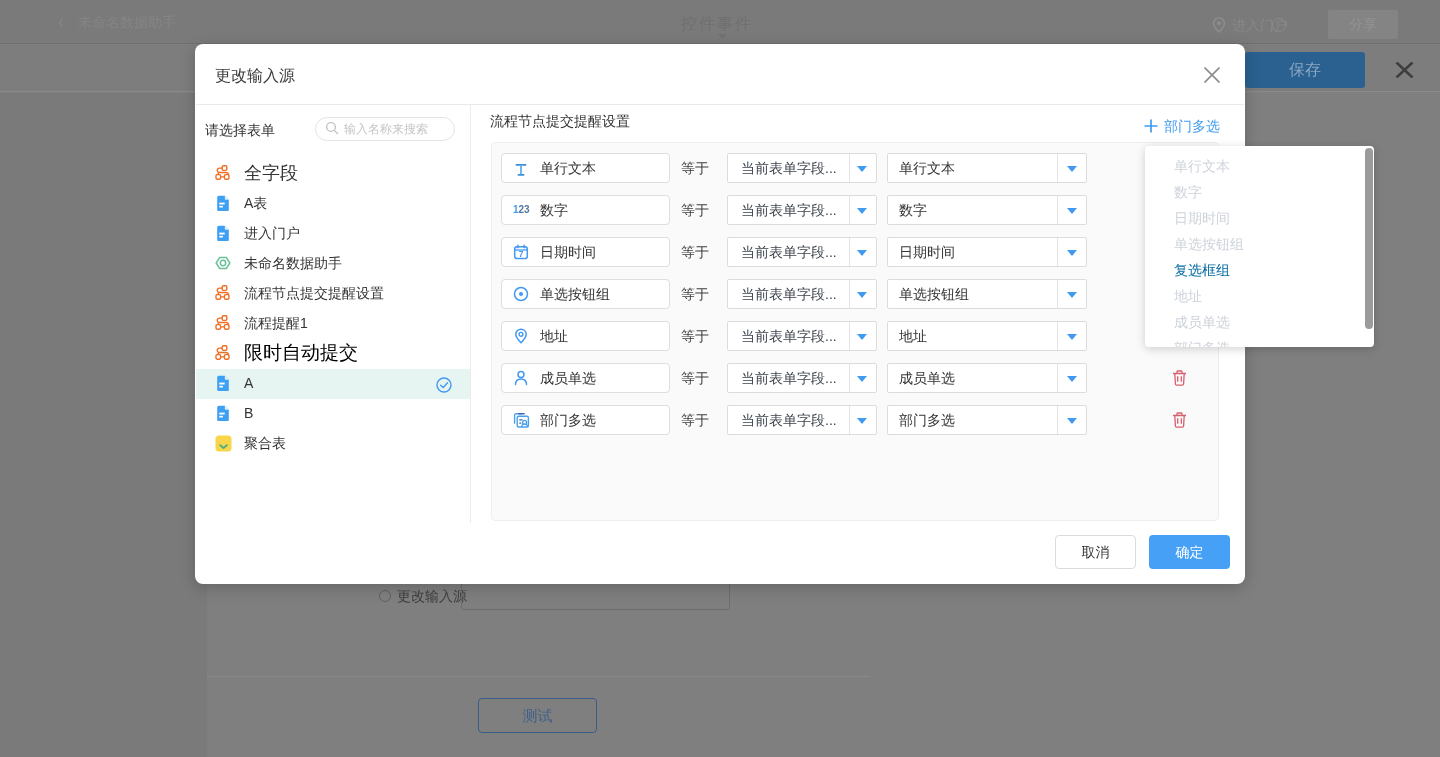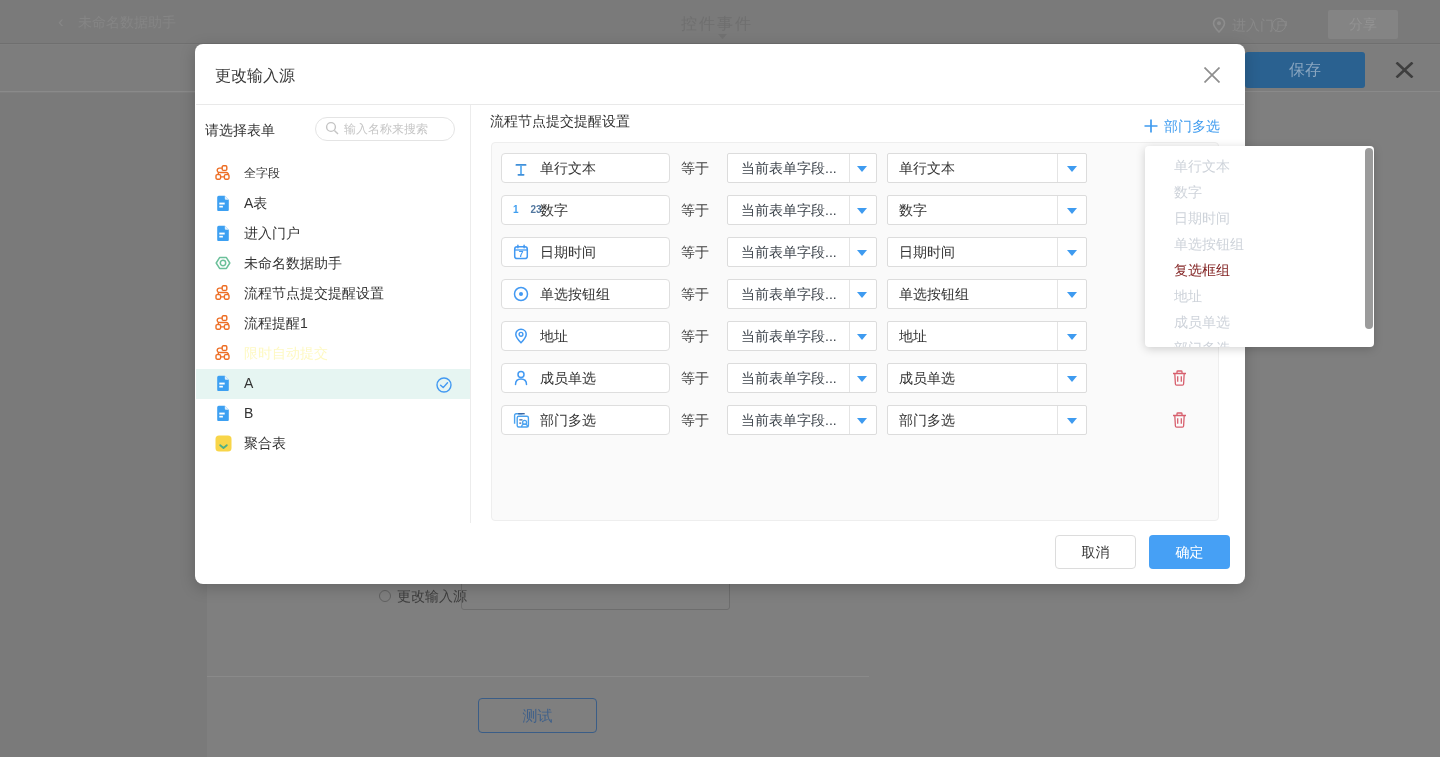--- a/index.html
+++ b/index.html
@@ -60,21 +60,21 @@
 
 <svg class="abs" style="left:215px;top:165px;" width="16" height="16" viewBox="0 0 16 16">
     <g fill="none" stroke="#ed6d23" stroke-width="1.4">
       <rect x="7.2" y="0.8" width="4.6" height="4.6" rx="1.1"></rect>
       <rect x="1.0" y="9.6" width="4.6" height="4.6" rx="1.1"></rect>
       <rect x="9.4" y="9.6" width="4.6" height="4.6" rx="1.1"></rect>
       <path d="M7.2 3.1 H4.4 a2.2 2.2 0 0 0 -2.2 2.2 v0 a2.2 2.2 0 0 0 2.2 2.2 h6.9 a2.2 2.2 0 0 1 2.2 2.2 v0"></path>
       <path d="M3.3 9.6 V7.5 M5.6 11.9 h3.8"></path>
     </g>
   </svg>
-<div class="abs" style="left:244px;top:158px;height:30px;line-height:30px;font-size:12px;color:#333;">全字段</div>
+<div class="abs" style="left:244px;top:158px;height:30px;line-height:30px;font-size:18px;color:#333;">全字段</div>
 <svg class="abs" style="left:215px;top:195px;" width="16" height="16" viewBox="0 0 16 16">
     <path d="M3.7 0.8 h6.1 l4.0 4.0 v9.9 a1.5 1.5 0 0 1 -1.5 1.5 h-8.6 a1.5 1.5 0 0 1 -1.5 -1.5 V2.3 a1.5 1.5 0 0 1 1.5 -1.5 Z" fill="#3da0f2"></path>
     <path d="M9.8 0.8 l4.0 4.0 h-3.0 a1.0 1.0 0 0 1 -1.0 -1.0 Z" fill="#fff" opacity="0.85"></path>
     <rect x="4.3" y="7.6" width="5.4" height="1.9" fill="#fff"></rect>
     <rect x="4.3" y="10.8" width="3.6" height="1.7" fill="#fff"></rect>
   </svg>
 <div class="abs" style="left:244px;top:188px;height:30px;line-height:30px;font-size:14px;color:#333;">A表</div>
 <svg class="abs" style="left:215px;top:225px;" width="16" height="16" viewBox="0 0 16 16">
     <path d="M3.7 0.8 h6.1 l4.0 4.0 v9.9 a1.5 1.5 0 0 1 -1.5 1.5 h-8.6 a1.5 1.5 0 0 1 -1.5 -1.5 V2.3 a1.5 1.5 0 0 1 1.5 -1.5 Z" fill="#3da0f2"></path>
     <path d="M9.8 0.8 l4.0 4.0 h-3.0 a1.0 1.0 0 0 1 -1.0 -1.0 Z" fill="#fff" opacity="0.85"></path>
@@ -109,21 +109,21 @@
 <div class="abs" style="left:244px;top:308px;height:30px;line-height:30px;font-size:14px;color:#333;">流程提醒1</div>
 <svg class="abs" style="left:215px;top:345px;" width="16" height="16" viewBox="0 0 16 16">
     <g fill="none" stroke="#ed6d23" stroke-width="1.4">
       <rect x="7.2" y="0.8" width="4.6" height="4.6" rx="1.1"></rect>
       <rect x="1.0" y="9.6" width="4.6" height="4.6" rx="1.1"></rect>
       <rect x="9.4" y="9.6" width="4.6" height="4.6" rx="1.1"></rect>
       <path d="M7.2 3.1 H4.4 a2.2 2.2 0 0 0 -2.2 2.2 v0 a2.2 2.2 0 0 0 2.2 2.2 h6.9 a2.2 2.2 0 0 1 2.2 2.2 v0"></path>
       <path d="M3.3 9.6 V7.5 M5.6 11.9 h3.8"></path>
     </g>
   </svg>
-<div class="abs" style="left:244px;top:338px;height:30px;line-height:30px;font-size:14px;color:#fef9c3;text-align:center;">限时自动提交</div>
+<div class="abs" style="left:244px;top:338px;height:30px;line-height:30px;font-size:19px;color:#000000;text-align:center;">限时自动提交</div>
 <svg class="abs" style="left:215px;top:375px;" width="16" height="16" viewBox="0 0 16 16">
     <path d="M3.7 0.8 h6.1 l4.0 4.0 v9.9 a1.5 1.5 0 0 1 -1.5 1.5 h-8.6 a1.5 1.5 0 0 1 -1.5 -1.5 V2.3 a1.5 1.5 0 0 1 1.5 -1.5 Z" fill="#3da0f2"></path>
     <path d="M9.8 0.8 l4.0 4.0 h-3.0 a1.0 1.0 0 0 1 -1.0 -1.0 Z" fill="#fff" opacity="0.85"></path>
     <rect x="4.3" y="7.6" width="5.4" height="1.9" fill="#fff"></rect>
     <rect x="4.3" y="10.8" width="3.6" height="1.7" fill="#fff"></rect>
   </svg>
 <div class="abs" style="left:244px;top:368px;height:30px;line-height:30px;font-size:14px;color:#333;">A</div>
 <svg class="abs" style="left:215px;top:405px;" width="16" height="16" viewBox="0 0 16 16">
     <path d="M3.7 0.8 h6.1 l4.0 4.0 v9.9 a1.5 1.5 0 0 1 -1.5 1.5 h-8.6 a1.5 1.5 0 0 1 -1.5 -1.5 V2.3 a1.5 1.5 0 0 1 1.5 -1.5 Z" fill="#3da0f2"></path>
     <path d="M9.8 0.8 l4.0 4.0 h-3.0 a1.0 1.0 0 0 1 -1.0 -1.0 Z" fill="#fff" opacity="0.85"></path>
@@ -168,21 +168,21 @@
   </div>
 <div class="abs" style="left:887px;top:153px;width:200px;height:30px;background:#fff;border:1px solid #dcdcdc;border-radius:2px;">
     <div style="position:absolute;left:11px;top:0;height:28px;line-height:28px;font-size:14px;color:#333;">单行文本</div>
     <div style="position:absolute;right:0;top:0;width:29px;height:28px;border-left:1px solid #e4e4e4;">
       <svg style="position:absolute;right:9px;top:12px;" width="10" height="6" viewBox="0 0 10 6">
         <path d="M0 0 h10 L5 6 Z" fill="#3e9bf0"></path>
       </svg>
     </div>
   </div>
 <div class="abs" style="left:501px;top:195px;width:169px;height:30px;background:#fff;border:1px solid #dedede;border-radius:4px;"></div>
-<div class="abs" style="left:513px;top:204px;width:22px;font-size:10px;font-weight:bold;color:#4299f2;letter-spacing:0;"><span style="color:#3f9ef0;">1</span><span style="color:#52779f;margin-left:12px;">23</span></div>
+<div class="abs" style="left:513px;top:204px;width:22px;font-size:10px;font-weight:bold;color:#4299f2;letter-spacing:0;"><span style="color:#3f9ef0;">1</span><span style="color:#52779f;">23</span></div>
 <div class="abs" style="left:540px;top:195px;height:30px;line-height:30px;font-size:14px;color:#333;">数字</div>
 <div class="abs" style="left:681px;top:195px;height:30px;line-height:30px;font-size:14px;color:#3d3d3d;">等于</div>
 <div class="abs" style="left:727px;top:195px;width:150px;height:30px;background:#fff;border:1px solid #dcdcdc;border-radius:2px;">
     <div style="position:absolute;left:13px;top:0;width:103px;height:28px;line-height:28px;font-size:14px;color:#3d444c;white-space:nowrap;overflow:hidden;">当前表单字段...</div>
     <div style="position:absolute;right:0;top:0;width:27px;height:28px;border-left:1px solid #e4e4e4;">
       <svg style="position:absolute;right:9px;top:12px;" width="10" height="6" viewBox="0 0 10 6">
         <path d="M0 0 h10 L5 6 Z" fill="#3e9bf0"></path>
       </svg>
     </div>
   </div>
@@ -327,15 +327,15 @@
       <path d="M1 3.5 h13 M5 3.5 V1.8 a0.8 0.8 0 0 1 0.8 -0.8 h3.4 a0.8 0.8 0 0 1 0.8 0.8 V3.5"></path>
       <path d="M2.8 3.5 L3.4 14 a1.2 1.2 0 0 0 1.2 1.1 h5.8 a1.2 1.2 0 0 0 1.2 -1.1 L12.2 3.5"></path>
       <path d="M5.7 6.3 v5.5 M9.3 6.3 v5.5"></path>
     </g>
   </svg>
 
 <div class="abs" style="left:1055px;top:535px;width:81px;height:34px;background:#fff;border:1px solid #dcdcdc;border-radius:4px;color:#333;font-size:14px;text-align:center;line-height:32px;">取消</div>
 <div class="abs" style="left:1149px;top:535px;width:81px;height:34px;background:#46a0f5;border-radius:4px;color:#fff;font-size:14px;text-align:center;line-height:34px;">确定</div>
 
 <div class="abs" style="left:1145px;top:146px;width:229px;height:201px;background:#fff;border-radius:4px;box-shadow:0 2px 10px rgba(0,0,0,.18);overflow:hidden;">
-  <div style="position:absolute;left:29px;top:7px;font-size:14px;line-height:26px;color:#ced3da;">单行文本<br>数字<br>日期时间<br>单选按钮组<br><span style="color:#7f1d1d;">复选框组</span><br>地址<br>成员单选<br>部门多选</div>
+  <div style="position:absolute;left:29px;top:7px;font-size:14px;line-height:26px;color:#ced3da;">单行文本<br>数字<br>日期时间<br>单选按钮组<br><span style="color:#0369a1;">复选框组</span><br>地址<br>成员单选<br>部门多选</div>
   <div style="position:absolute;left:220px;top:2px;width:8px;height:181px;background:#9b9b9b;border-radius:4px;"></div>
 </div>
 
 </body></html>

